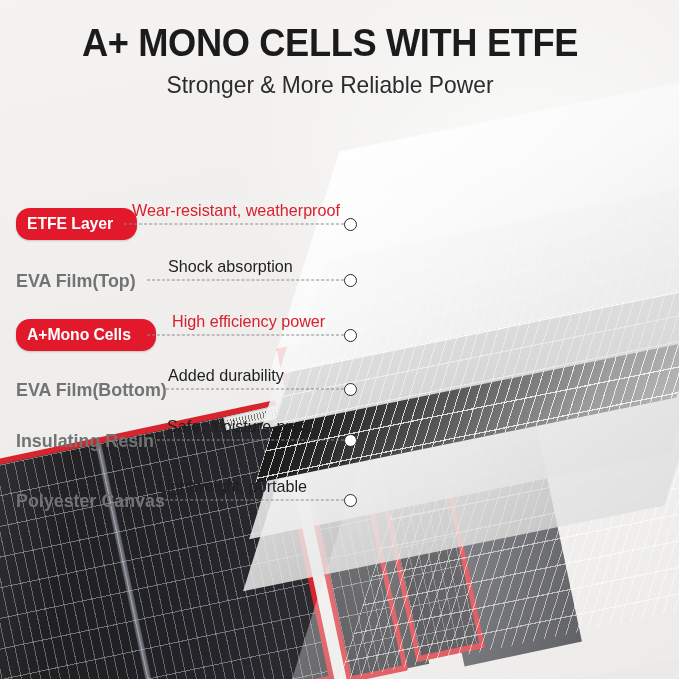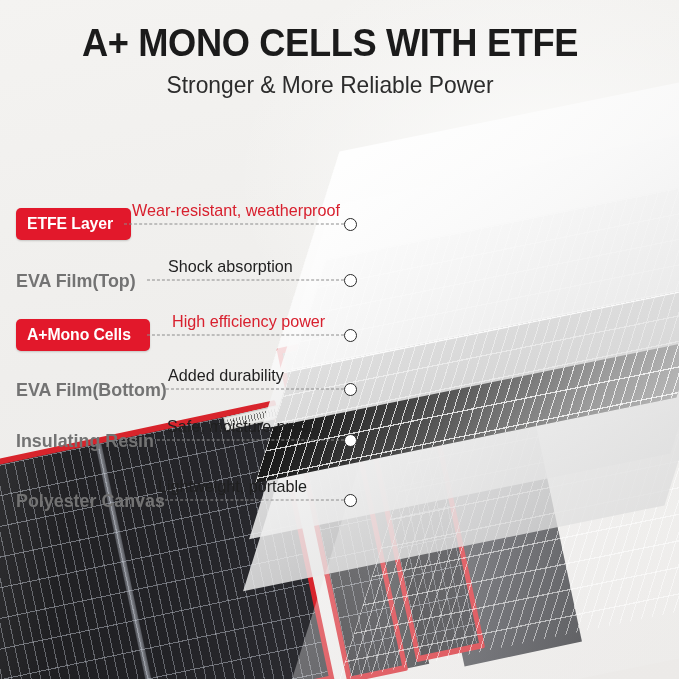--- a/index.html
+++ b/index.html
@@ -248,22 +248,22 @@
   
   .badge {
     position: absolute;
     left: 0;
     transform: translateY(-50%);
     background: #e2182b;
     color: #ffffff;
     font-weight: 700;
     font-size: 17px;
     line-height: 1;
-    padding: 7px 11px 8px 11px;
-    border-radius: 5px;
+    padding: 7px 17px 8px 11px;
+    border-radius: 14px;
     white-space: nowrap;
     letter-spacing: -0.1px;
     box-shadow: 0 1px 2px rgba(0,0,0,0.18);
   }
   .badge > span { display: inline-block; transform: scaleX(0.93); transform-origin: left center; }
   
   .plainname {
     position: absolute;
     left: 0;
     transform: translateY(-50%);

